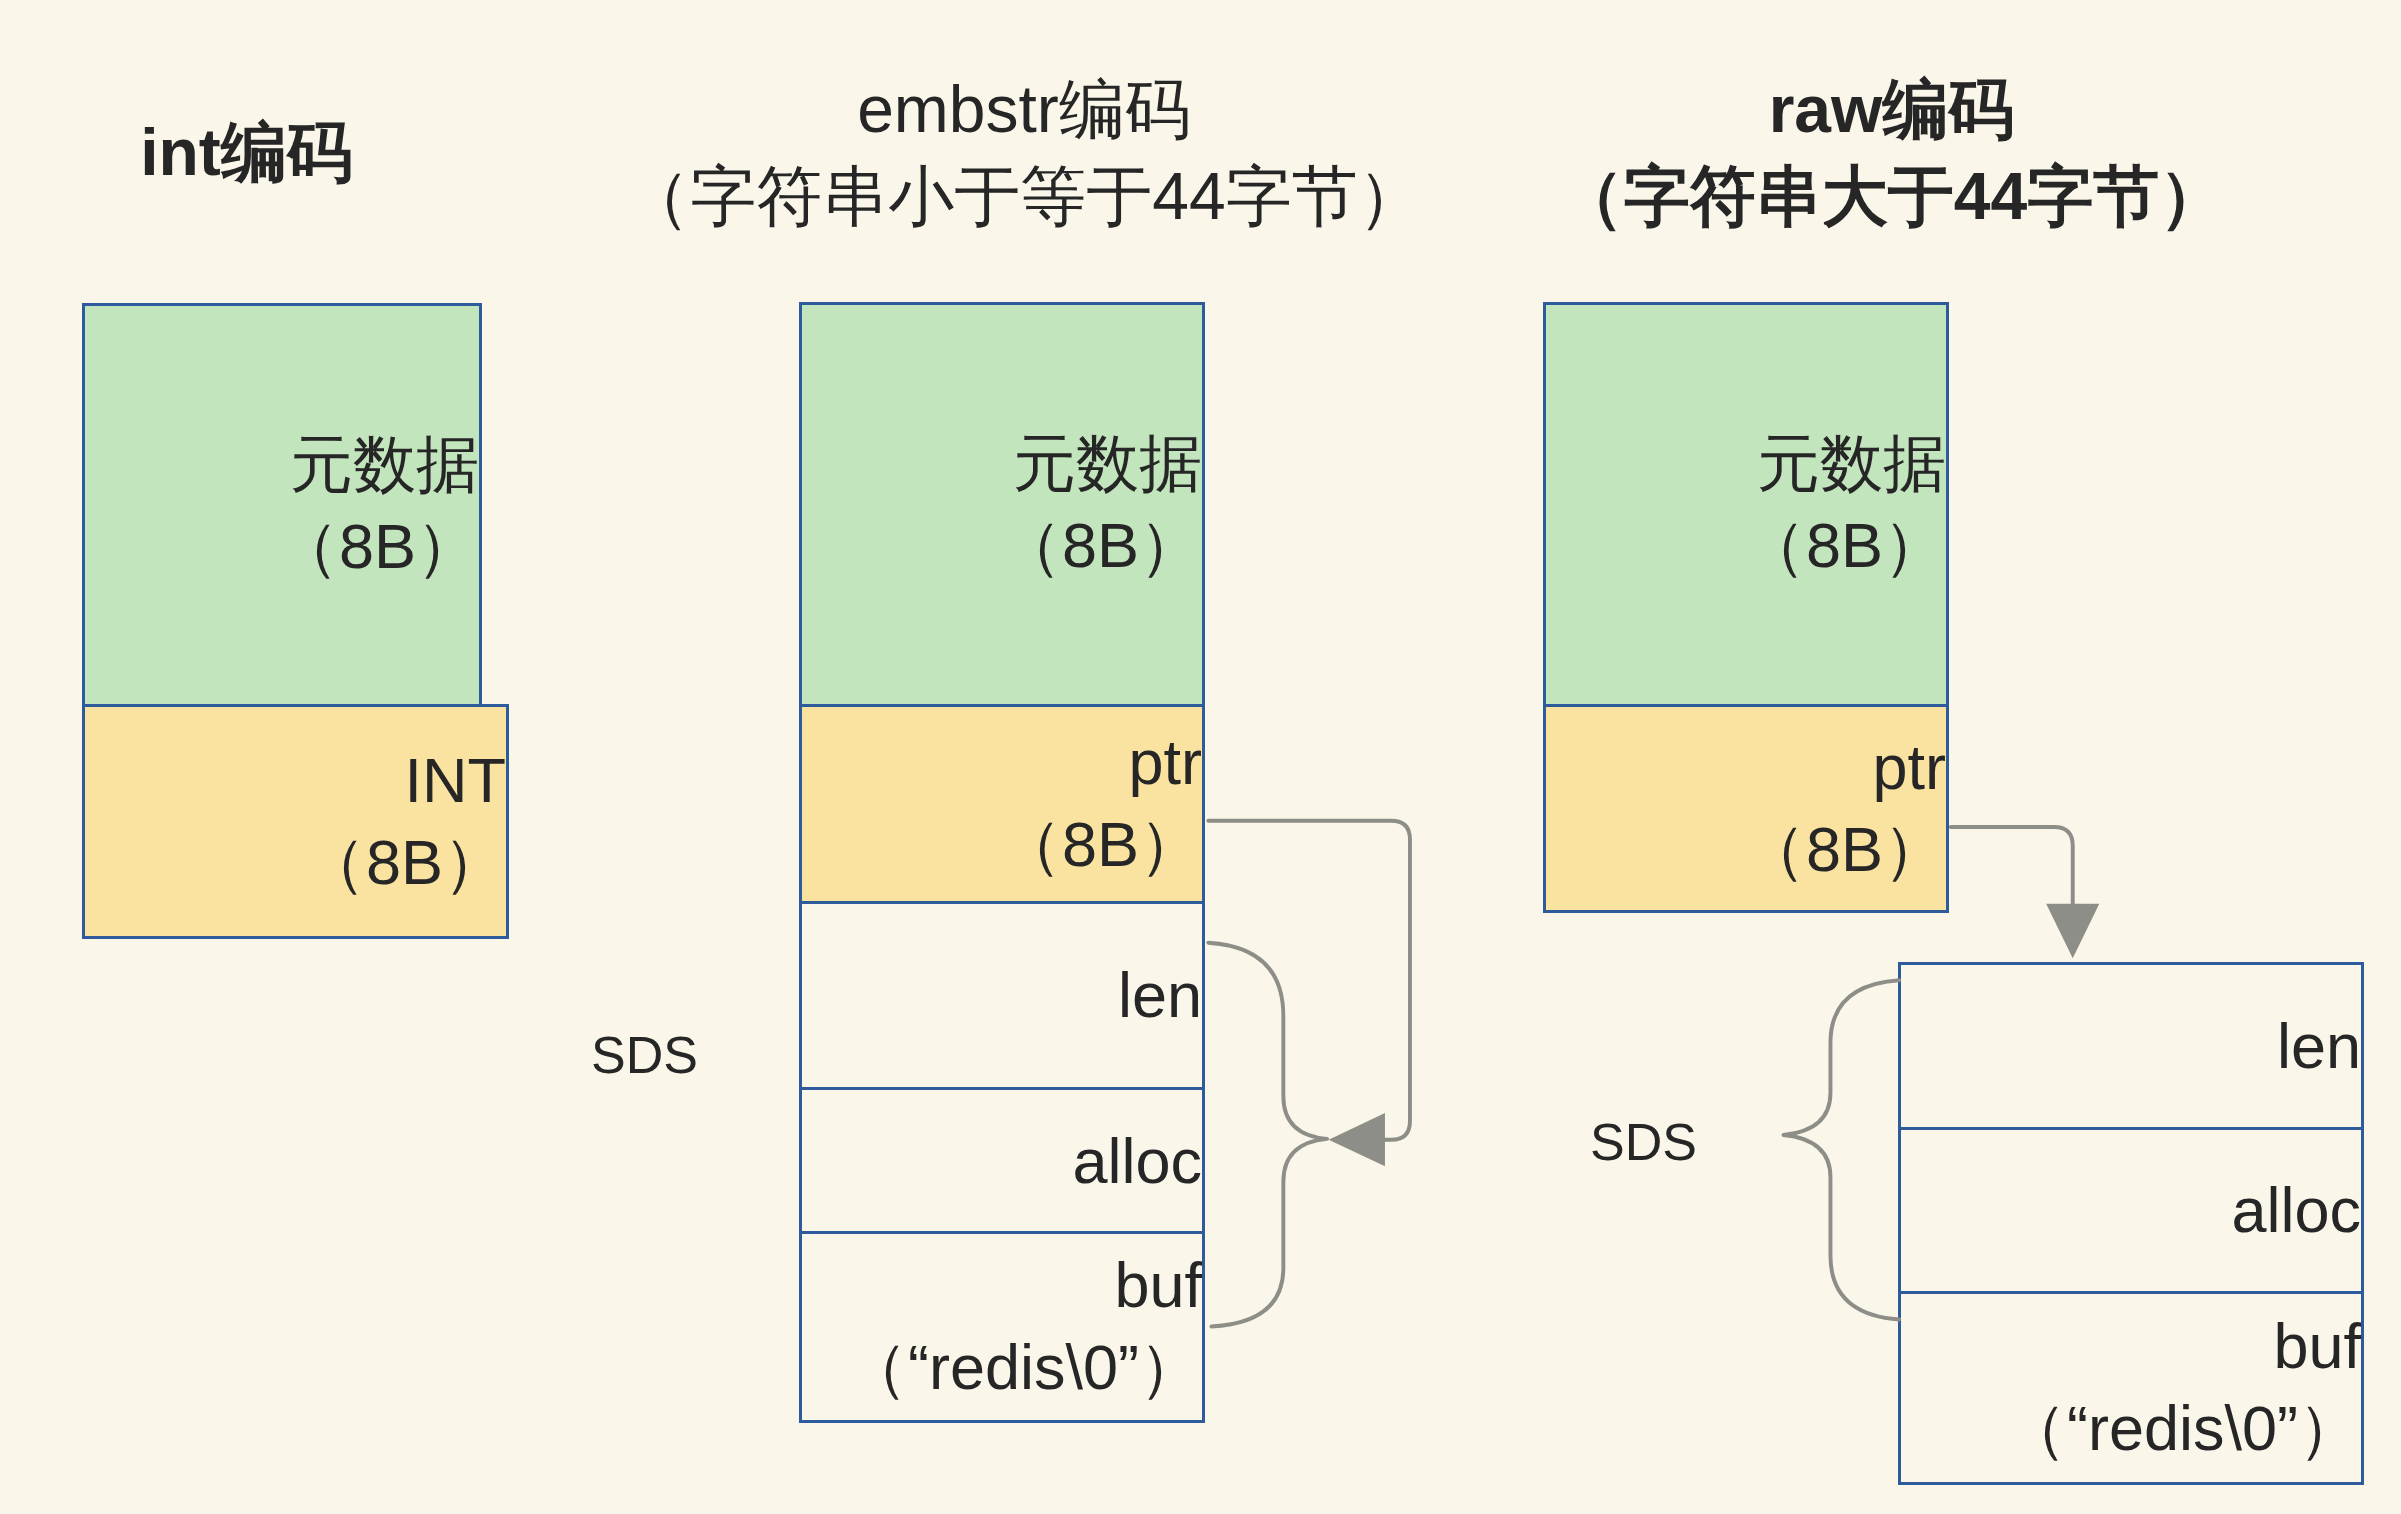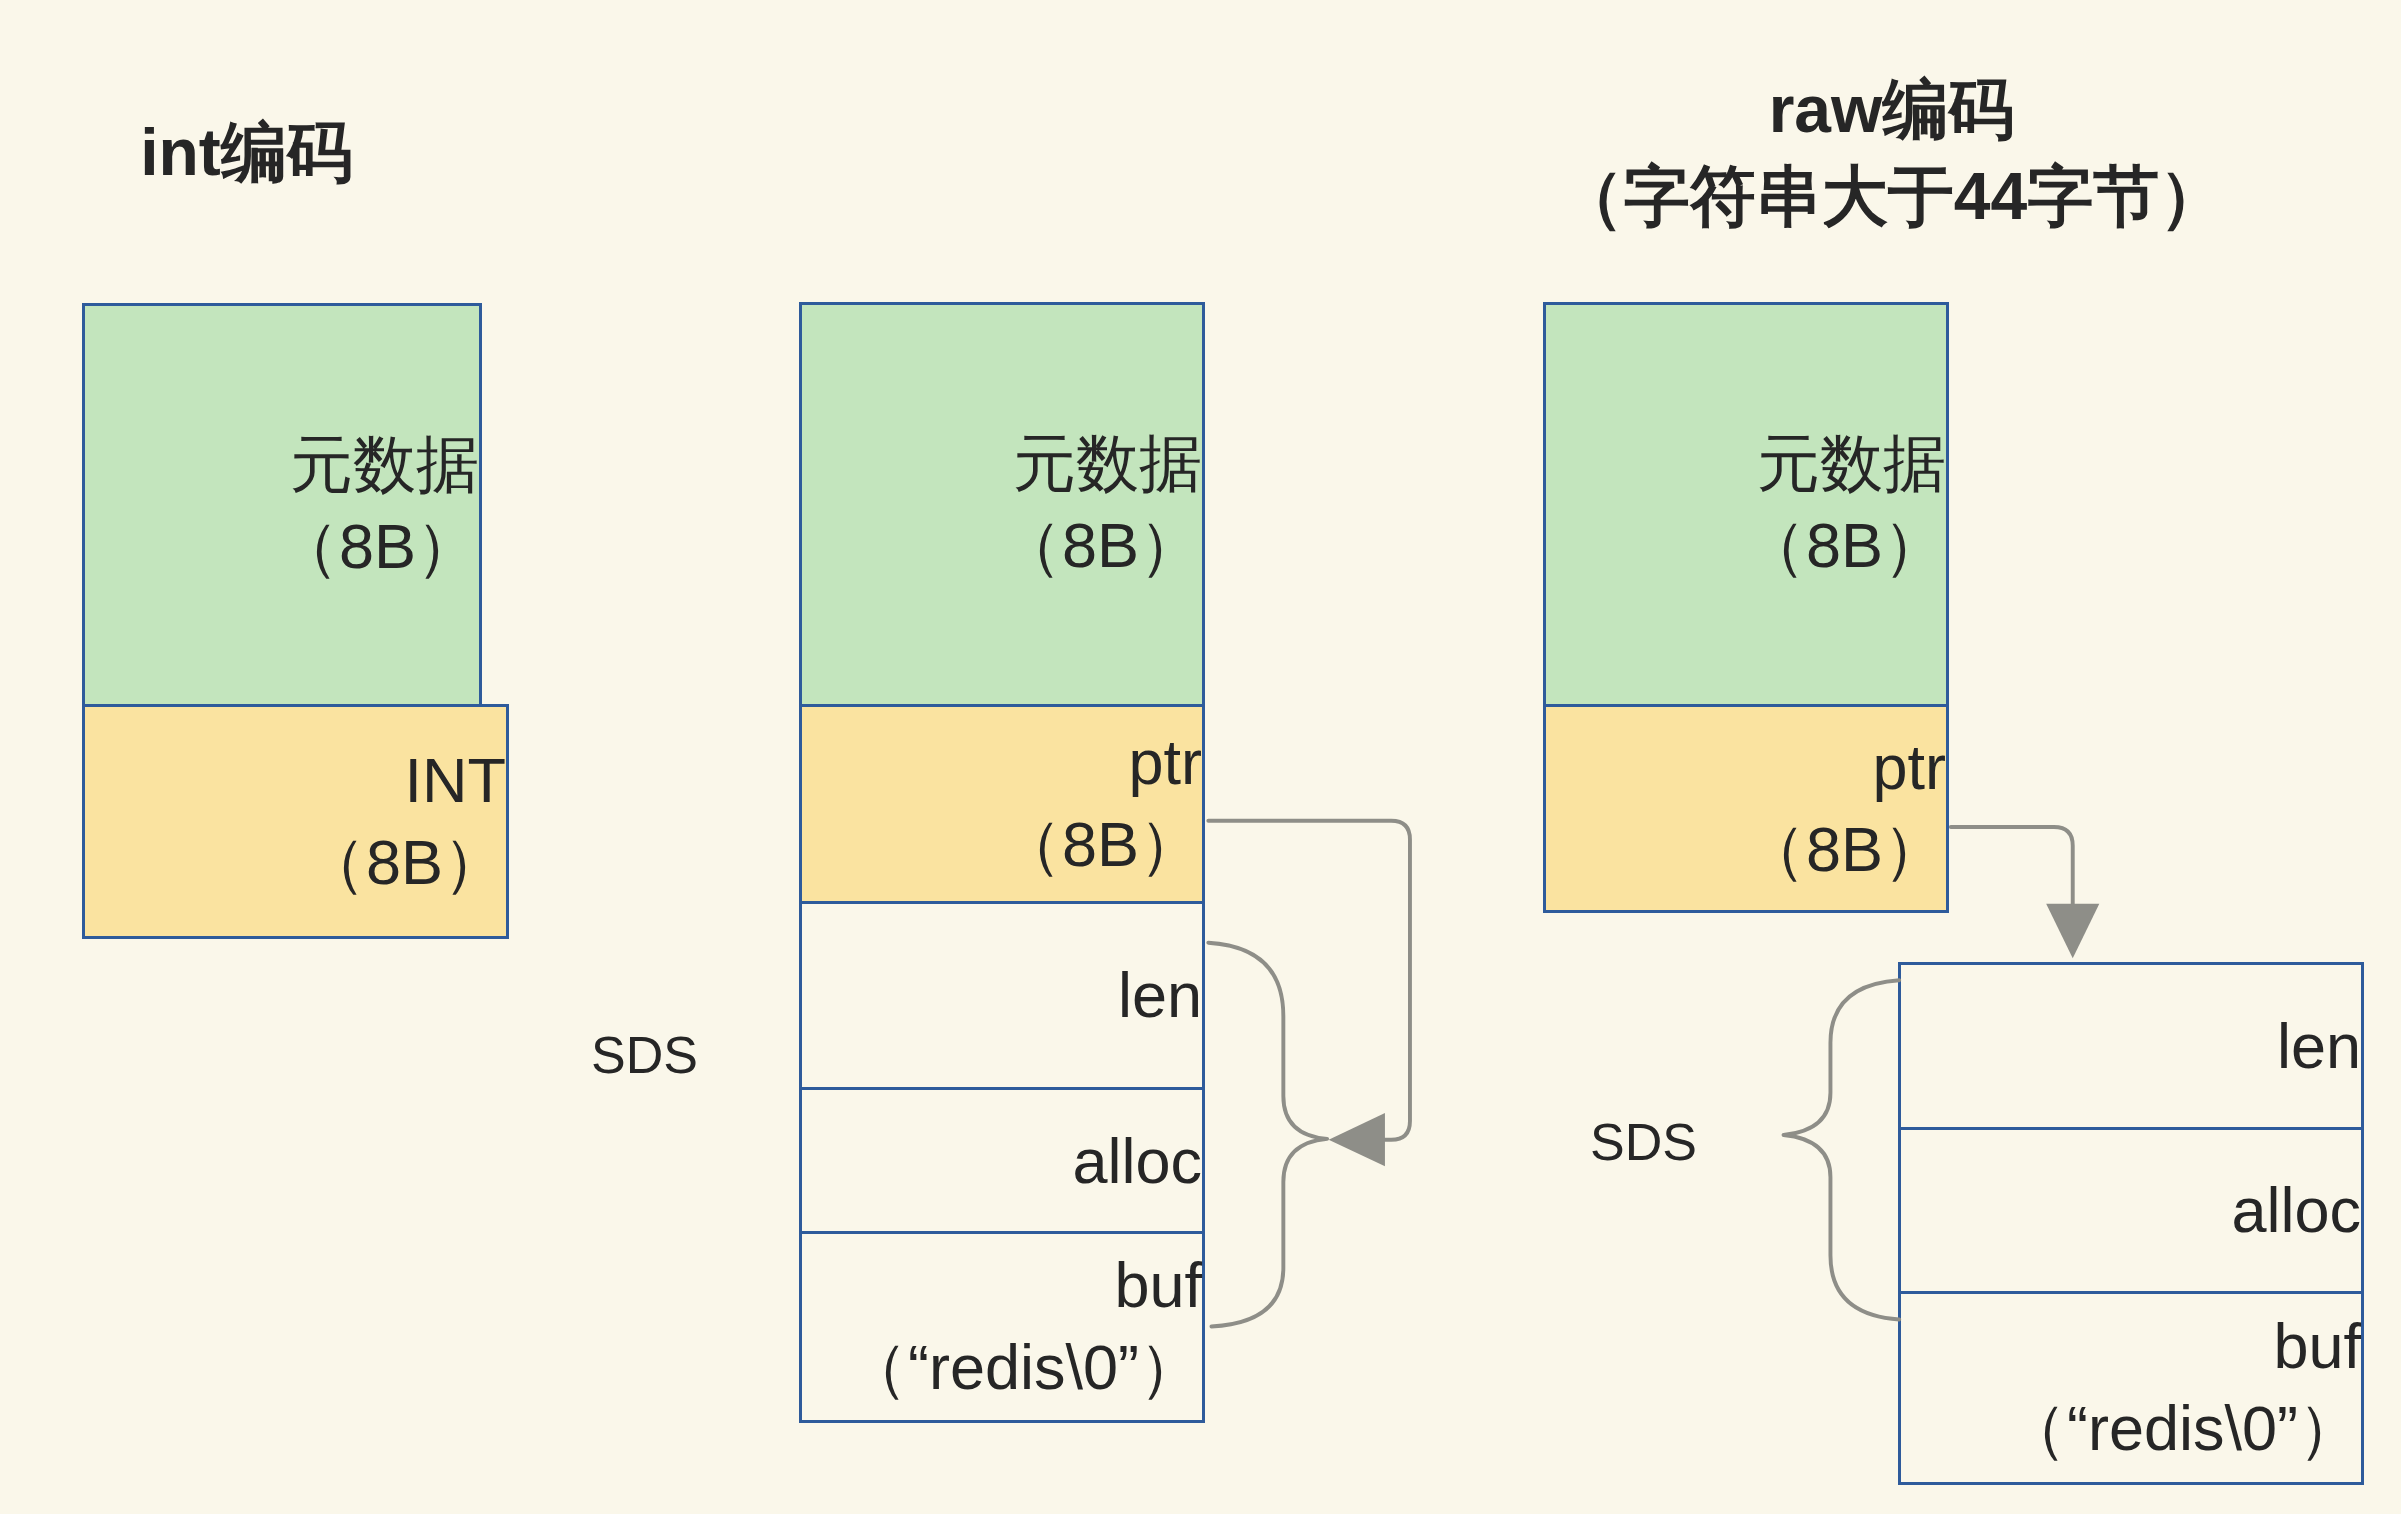--- a/index.html
+++ b/index.html
@@ -67,20 +67,24 @@
 </style>
 </head>
 <body>
 
 <div class="canvas">
 
   <div class="title" style="left:51px;top:109px;width:391px;font-weight:bold;">
     <div>int编码</div>
   </div>
 
+  <div class="title" style="left:594px;top:66px;width:860px;">
+    <div>embstr编码</div>
+    <div>（字符串小于等于44字节）</div>
+  </div>
 
   <div class="title" style="left:1532px;top:66px;width:719px;font-weight:bold;">
     <div>raw编码</div>
     <div>（字符串大于44字节）</div>
   </div>
 
   <div class="cell green" style="left:82px;top:303px;width:400px;height:405px;">
     <div>元数据</div>
     <div>（8B）</div>
   </div>

